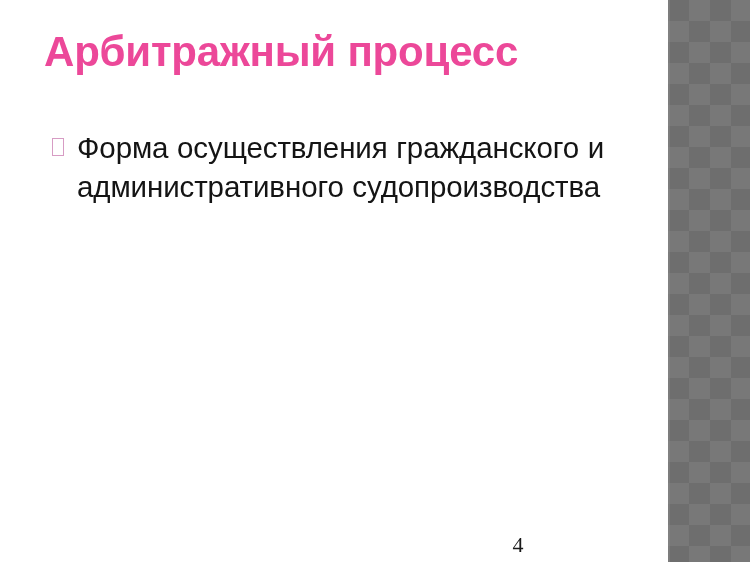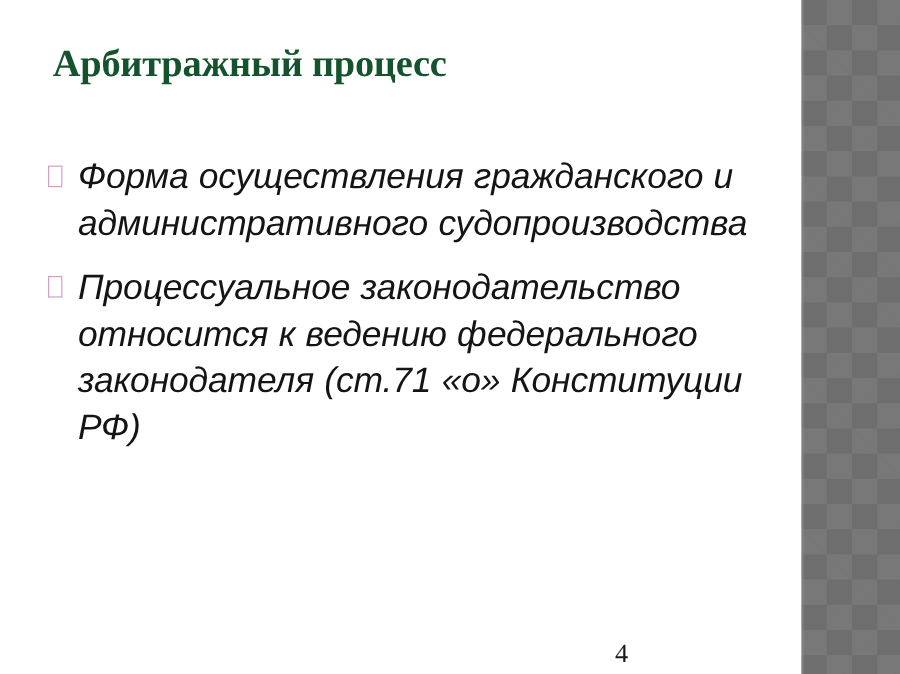--- a/index.html
+++ b/index.html
@@ -39,36 +39,34 @@
     background: #8a8a8a;
     opacity: .5;
   }
 
   
   .title {
     position: absolute;
     left: 44px;
     top: 28px;
     width: 600px;
-    color: #14532d;
-    font-size: 32px;
+    color: #ec4899;
+    font-size: 42px;
     font-weight: bold;
     line-height: 48px;
     letter-spacing: -0.2px;
     white-space: nowrap;
-    font-family: Liberation Serif, serif;
   }
 
   
   .body {
     position: absolute;
-    left: 40px;
+    left: 52px;
     top: 128px;
     width: 610px;
-    font-style: italic;
   }
   .bullet-row {
     display: flex;
     align-items: flex-start;
     margin-bottom: 14px;
   }
   .bullet-row:last-child { margin-bottom: 0; }
 
   .bullet-marker {
     flex: 0 0 auto;
@@ -113,23 +111,19 @@
   <div class="title">Арбитражный процесс</div>
 
   <div class="body">
 
     <div class="bullet-row">
       <span class="bullet-marker"></span>
       <span class="bullet-text">Форма осуществления гражданского и административного судопроизводства</span>
     </div>
 
 
-    <div class="bullet-row">
-      <span class="bullet-marker"></span>
-      <span class="bullet-text">Процессуальное законодательство относится к ведению федерального законодателя (ст.71 «о» Конституции РФ)</span>
-    </div>
 
 
   </div>
 
   <div class="page-number">4</div>
 
 </div>
 
 </body></html>

